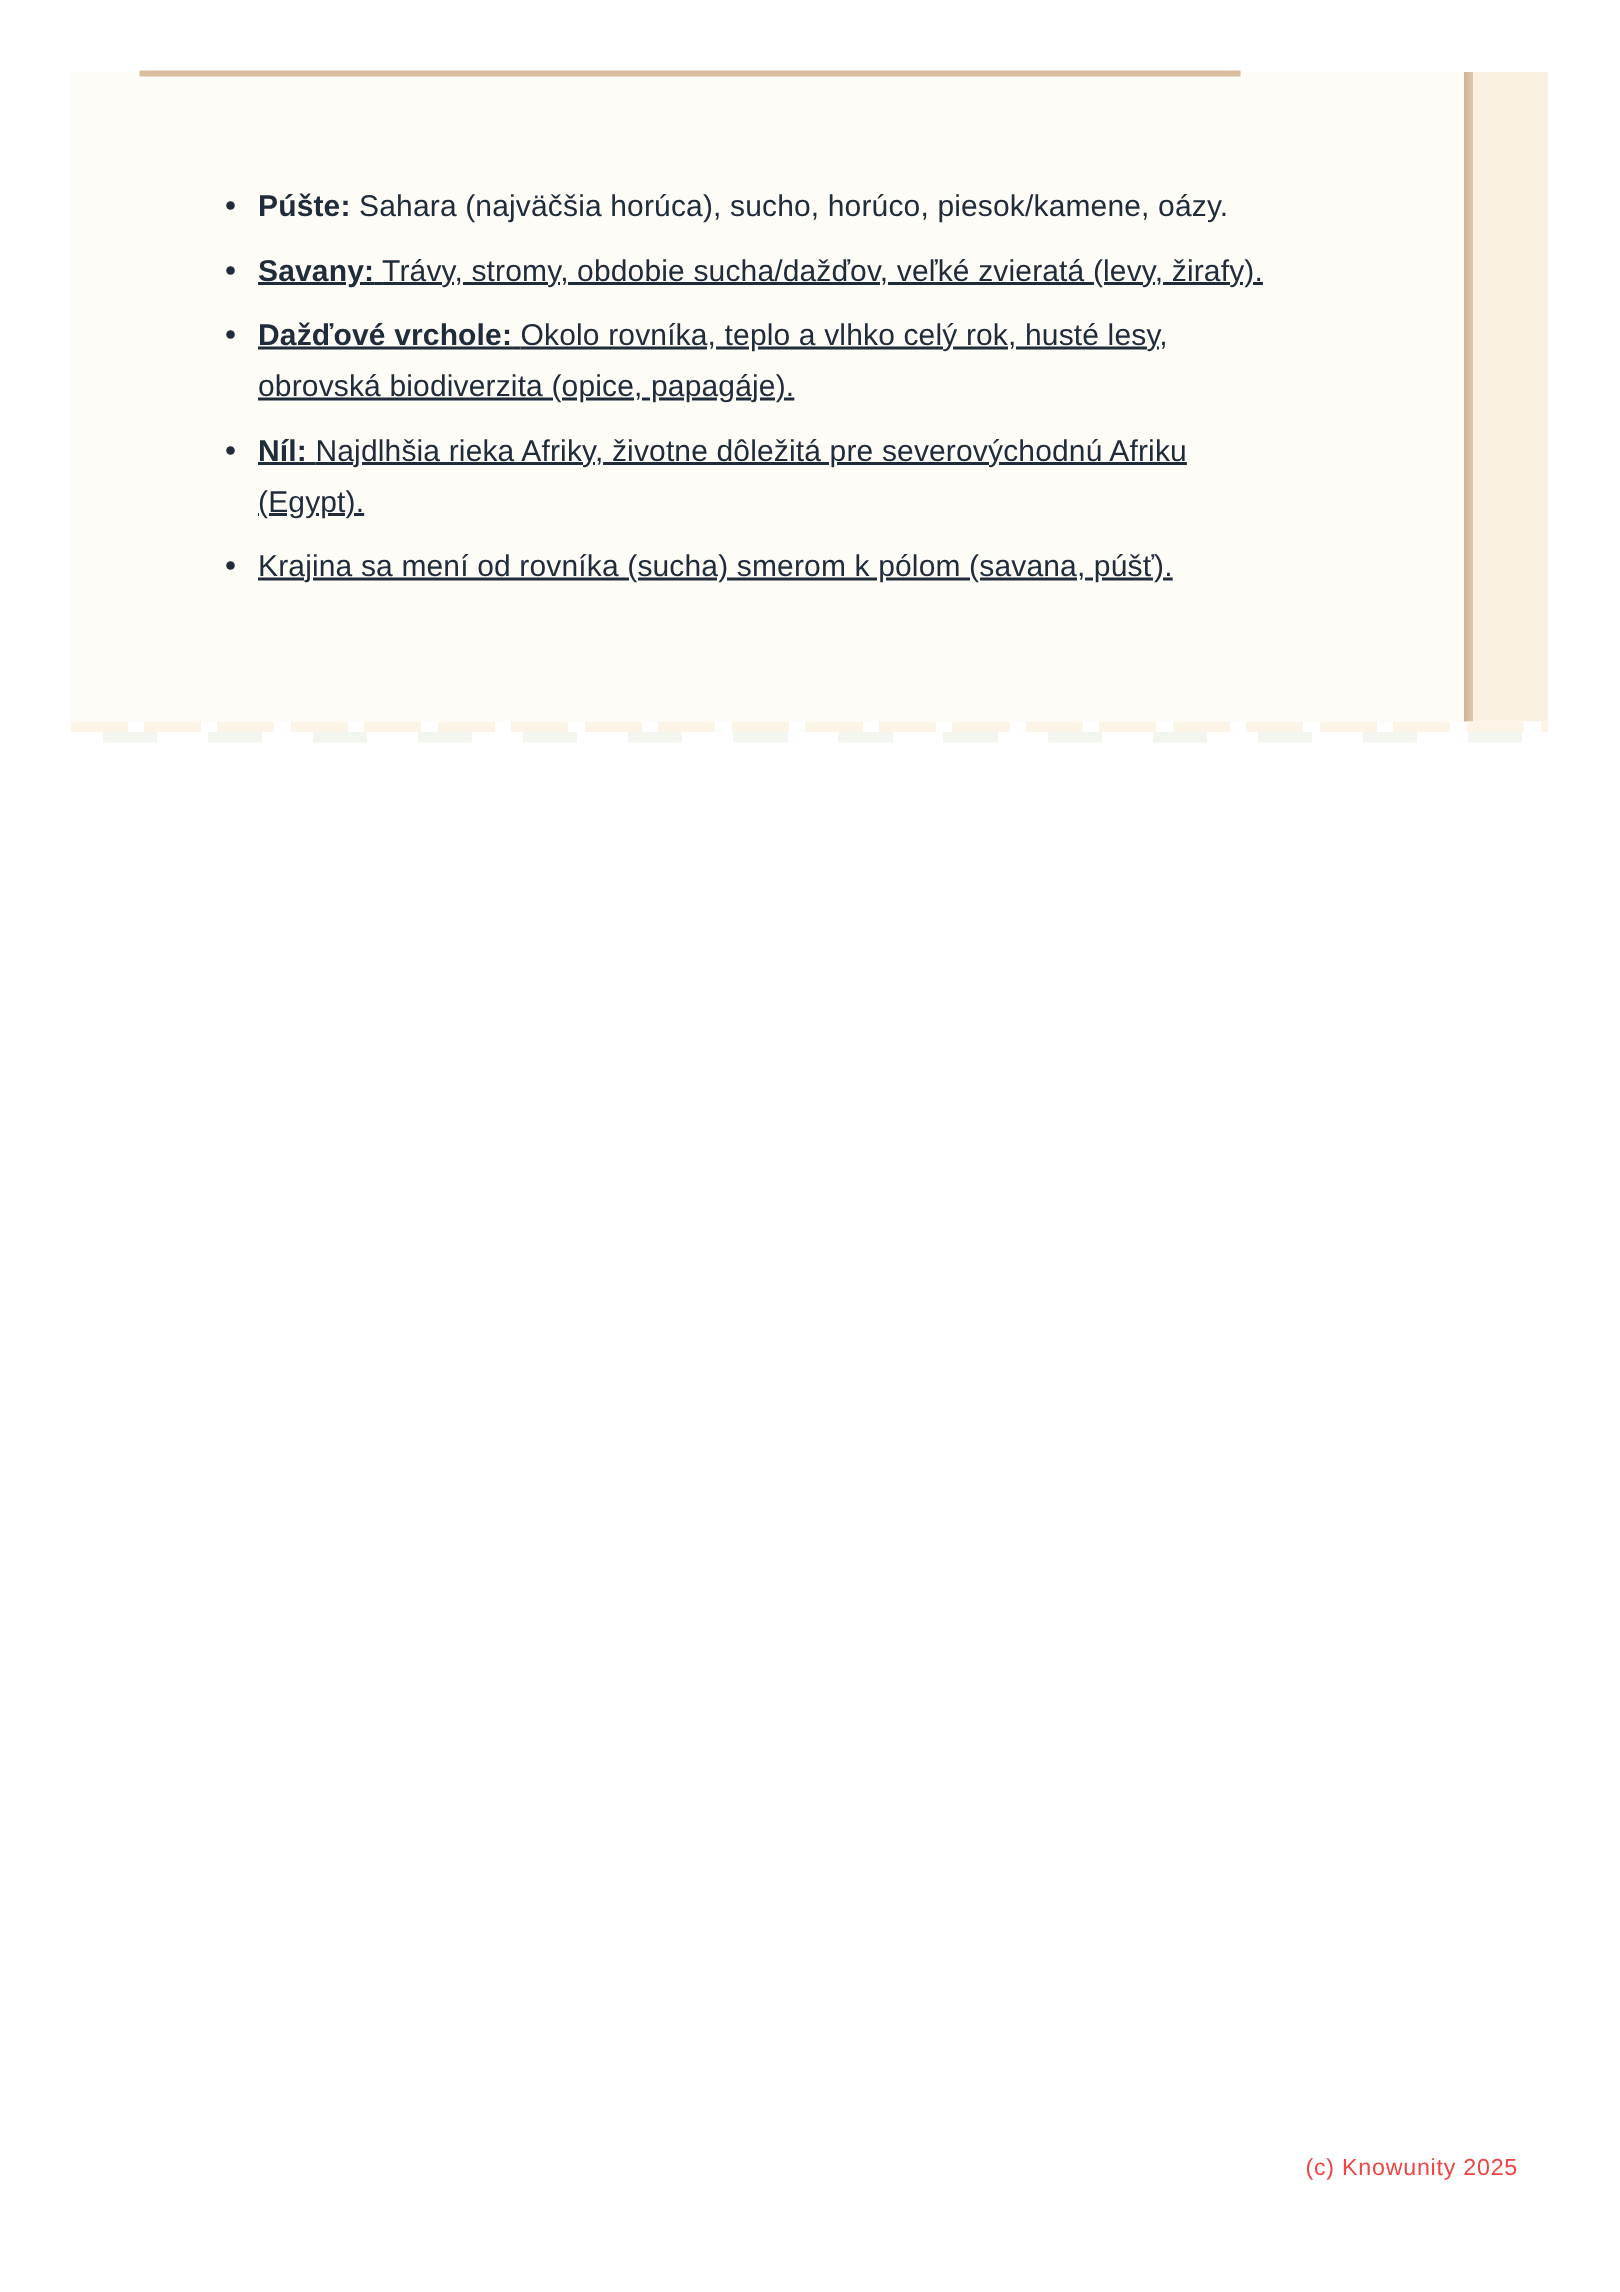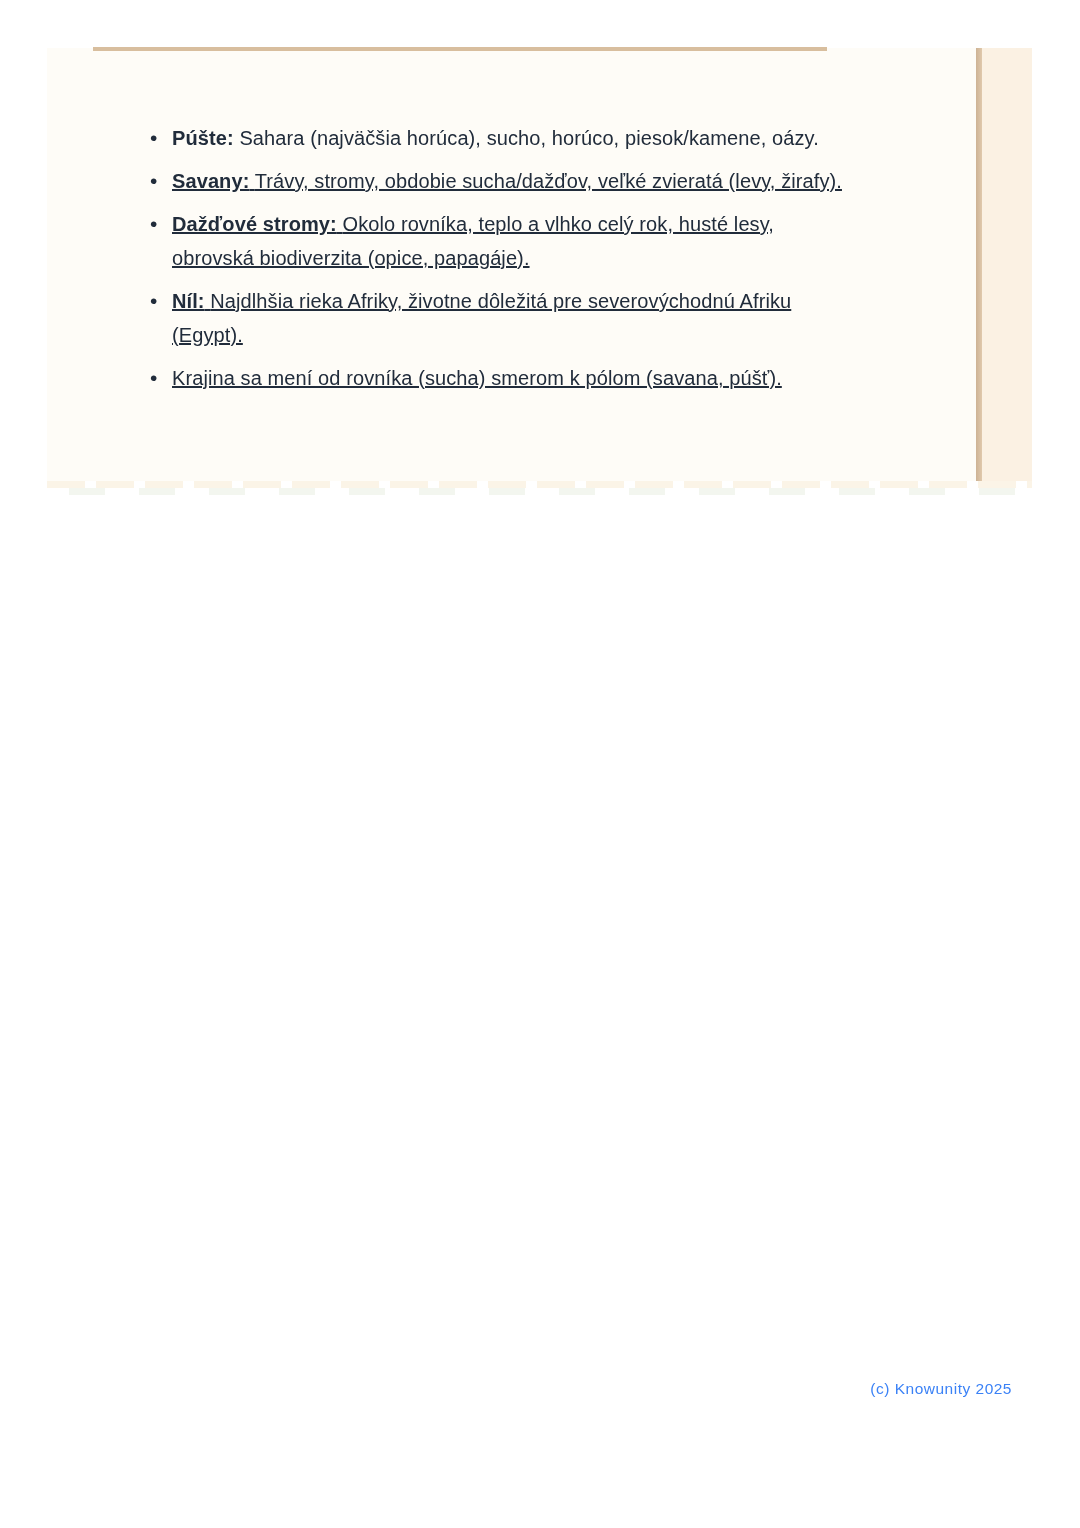--- a/index.html
+++ b/index.html
@@ -88,39 +88,39 @@
     content: "\2022";
     position: absolute;
     left: 7px;
     top: 0;
     font-size: 21px;
     color: #212c3b;
   }
   ul.bullet-list strong { font-weight: 700; }
   .footer-copyright {
     position: absolute;
-    top: 1380px;
+    top: 1437px;
     right: 68px;
     font-size: 15.5px;
     letter-spacing: 0.5px;
-    color: #3b82f6;
+    color: #ef4444;
   }
 </style>
 </head>
 <body>
 
 <div class="page">
 
   <div class="card">
     <div class="card-main">
       <div class="content">
         <ul class="bullet-list">
           <li><strong>Púšte:</strong> <span>Sahara (najväčšia horúca), sucho, horúco, piesok/kamene, oázy.</span></li>
           <li><strong>Savany:</strong> <span>Trávy, stromy, obdobie sucha/dažďov, veľké zvieratá (levy, žirafy).</span></li>
-          <li><strong>Dažďové stromy:</strong> <span>Okolo rovníka, teplo a vlhko celý rok, husté lesy, obrovská biodiverzita (opice, papagáje).</span></li>
+          <li><strong>Dažďové vrchole:</strong> <span>Okolo rovníka, teplo a vlhko celý rok, husté lesy, obrovská biodiverzita (opice, papagáje).</span></li>
           <li><strong>Níl:</strong> <span>Najdlhšia rieka Afriky, životne dôležitá pre severovýchodnú Afriku (Egypt).</span></li>
           <li><span>Krajina sa mení od rovníka (sucha) smerom k pólom (savana, púšť).</span></li>
         </ul>
       </div>
     </div>
     <div class="divider-bar"></div>
     <div class="side-column"></div>
   </div>
 
   <div class="accent-line"></div>

